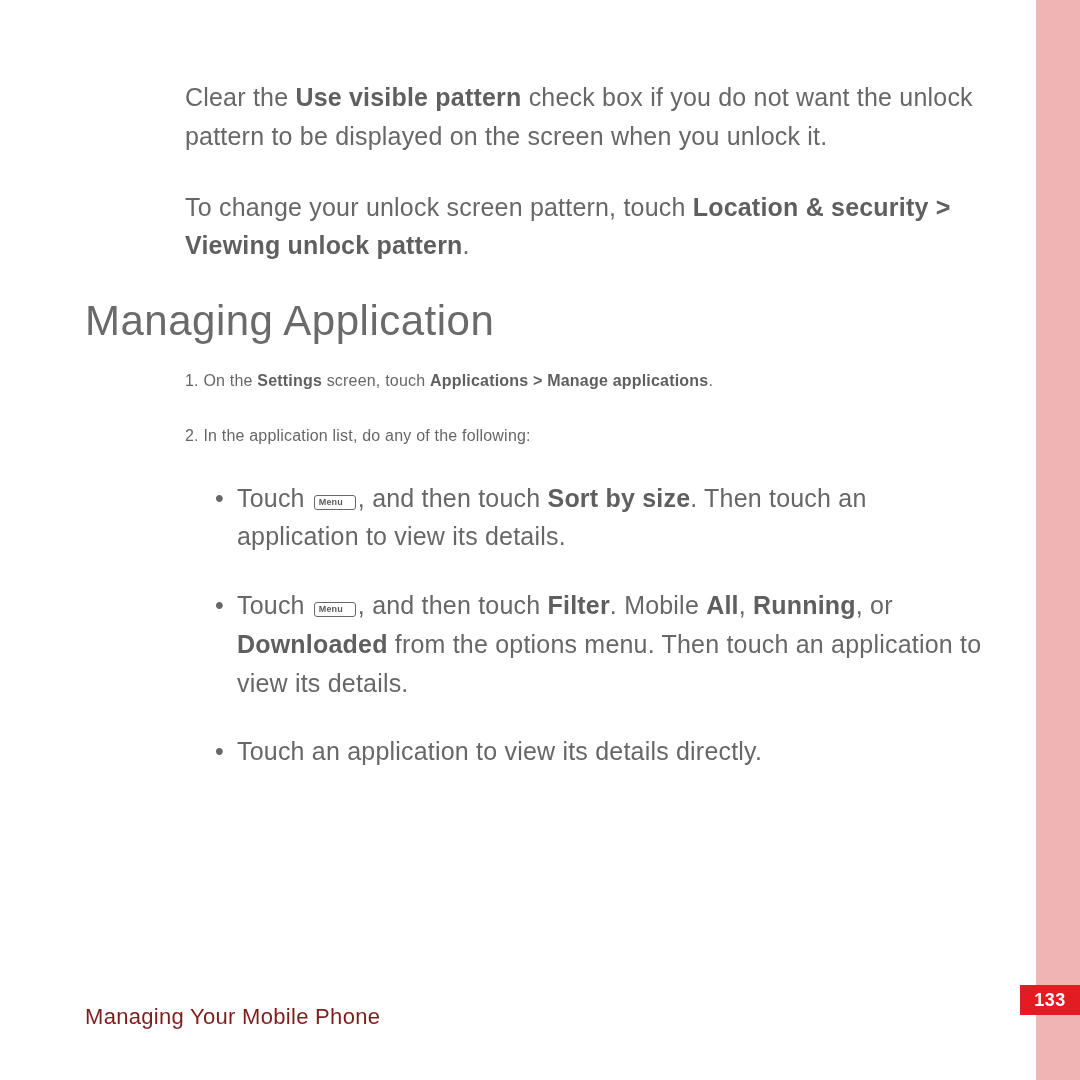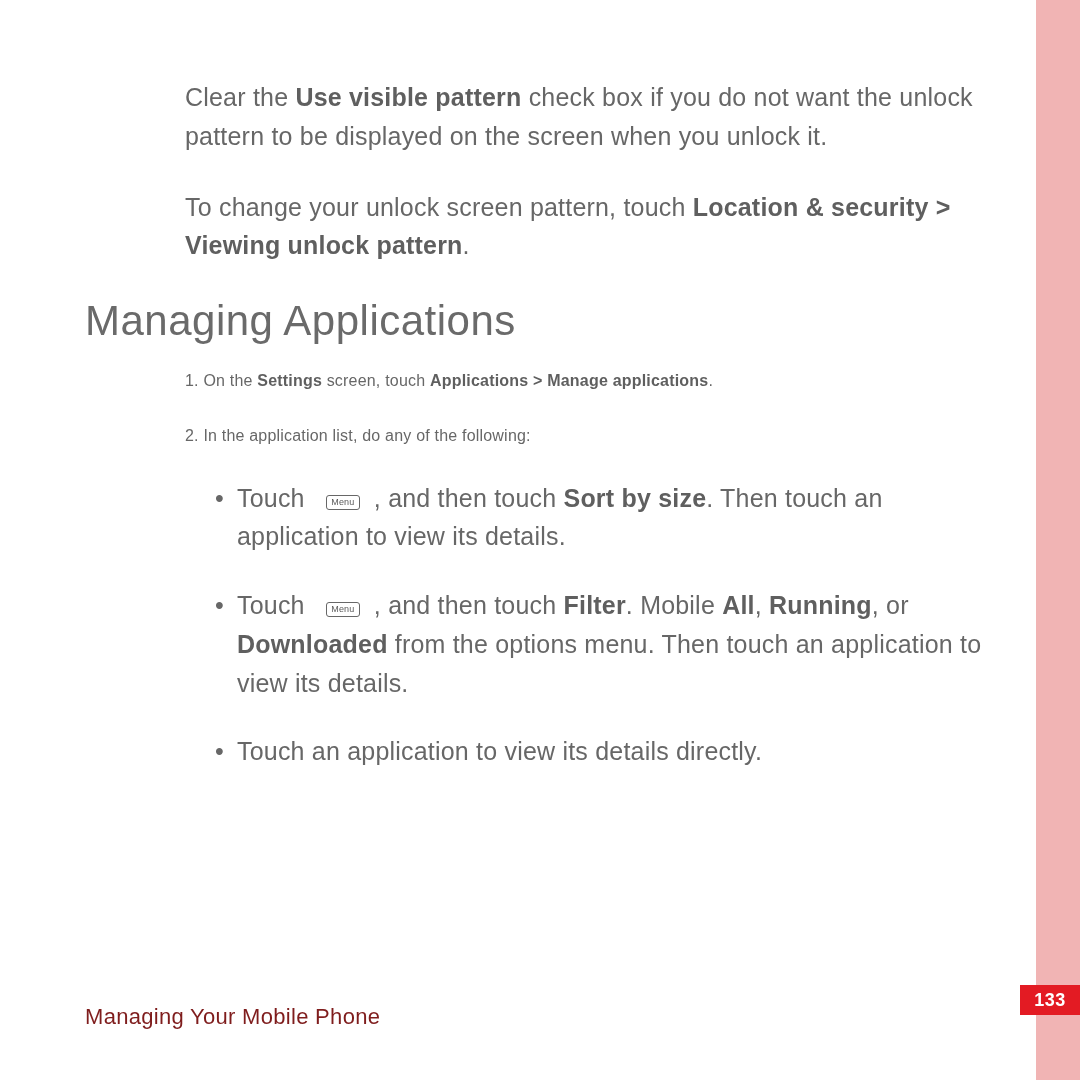--- a/index.html
+++ b/index.html
@@ -96,25 +96,25 @@
     font-size: 22px;
     color: #7f1d1d;
     letter-spacing: 0.3px;
   }
   .menu-key {
     display: inline-block;
     border: 1.5px solid #676767;
     border-radius: 3px;
     font-size: 9px;
     line-height: 1;
-    padding: 2px 3px 2px 3px;
+    padding: 2px 11px 2px 3px;
     vertical-align: 2px;
-    font-weight: 400;
+    font-weight: 700;
     color: #5a5a5a;
-    margin: 0 14px;
+    margin: 0 2px;
     min-width: 26px;
     text-align: center;
   }
   b { font-weight: 700; color: #5f5f5f; }
 </style>
 </head>
 <body>
 
 <div class="side-bar"></div>
 <div class="page-number-box">
@@ -124,21 +124,21 @@
 <div class="content">
 
   <p class="body-para">
     <span>Clear the </span><b>Use visible pattern</b><span> check box if you do not want the unlock pattern to be displayed on the screen when you unlock it.</span>
   </p>
 
   <p class="body-para">
     <span>To change your unlock screen pattern, touch </span><b>Location &amp; security</b><b> &gt; </b><b>Viewing unlock pattern</b><span>.</span>
   </p>
 
-  <h1 class="h1">Managing Applications</h1>
+  <h1 class="h1">Managing Application</h1>
 
 
   <p class="step">
     <span>1. </span><span>On the </span><b>Settings</b><span> screen, touch </span><b>Applications</b><b> &gt; </b><b>Manage applications</b><span>.</span>
   </p>
 
   <p class="step">
     <span>2. </span><span>In the application list, do any of the following:</span>
   </p>
 

